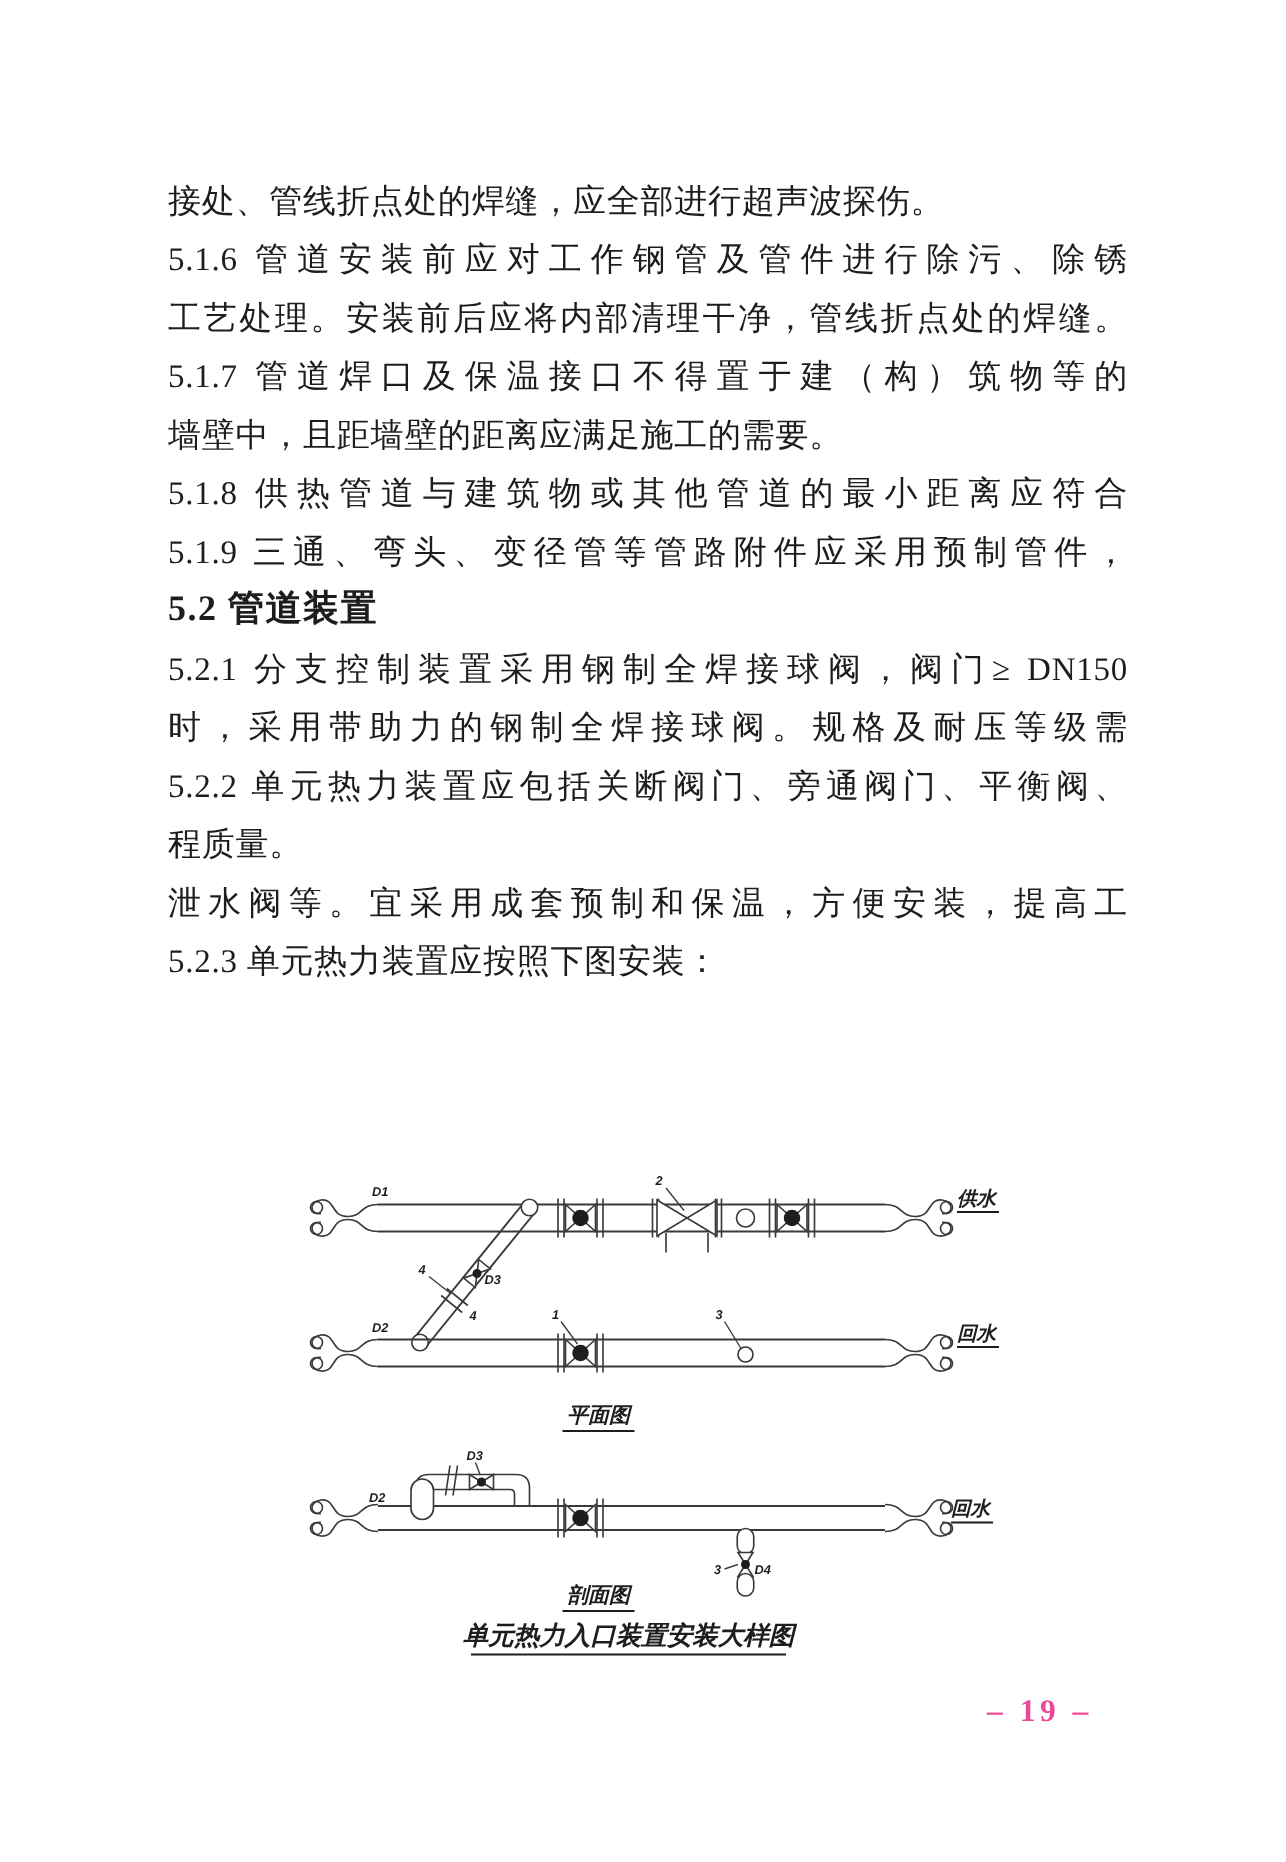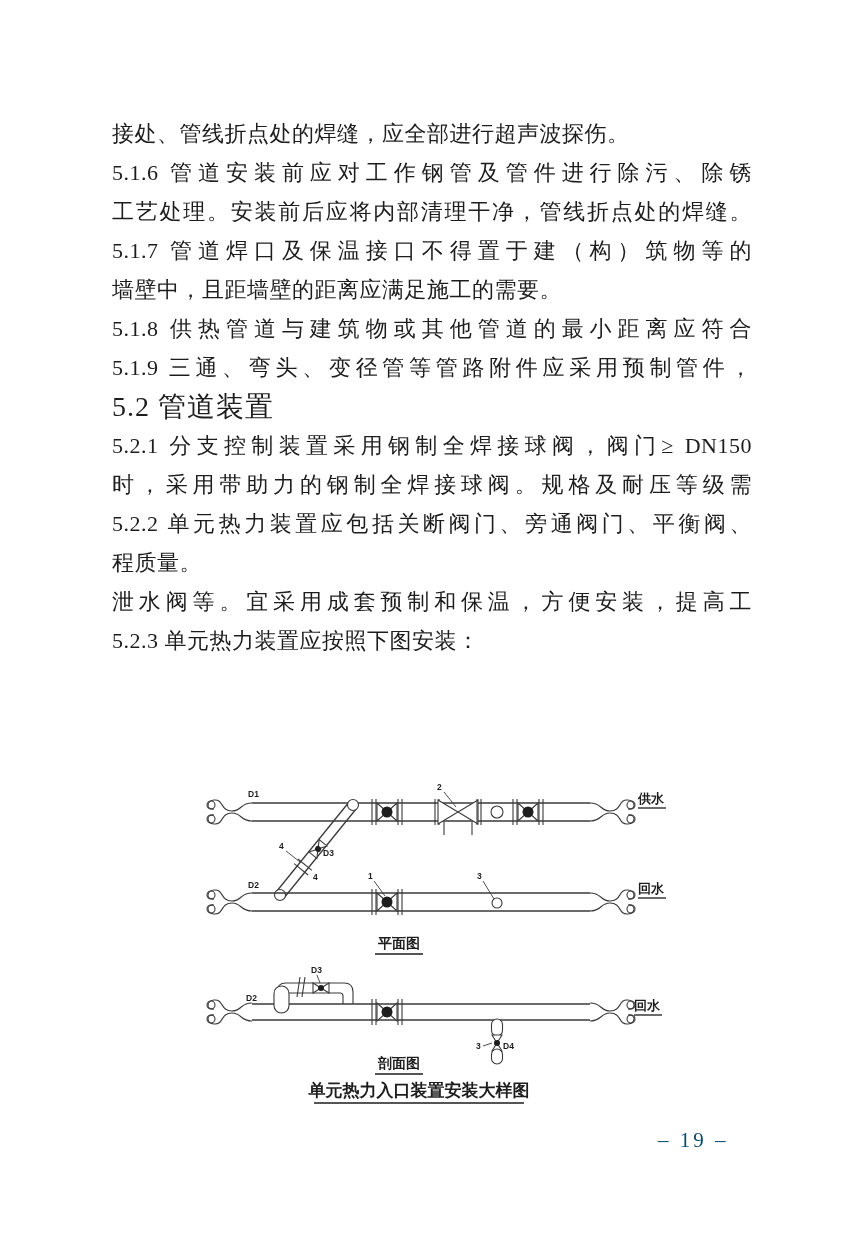--- a/index.html
+++ b/index.html
@@ -8,37 +8,37 @@
     font-family:"Liberation Serif","DejaVu Serif",serif;color:#1d1d1d;
     overflow:hidden;
   }
   .textblock{position:absolute;left:112px;top:114px;width:640px;}
   .ln{
     font-size:22px;line-height:39px;height:39px;
     letter-spacing:0.5px;white-space:normal;
   }
   .ln.full{text-align:justify;text-align-last:justify;}
   .ln.end{text-align:left;}
-  .ln.heading{font-weight:normal;font-size:28px;letter-spacing:1px;}
-  .figure{position:absolute;left:190px;top:765px;width:580px;height:345px;}
+  .ln.heading{font-weight:bold;font-size:24px;letter-spacing:1px;}
+  .figure{position:absolute;left:190px;top:765px;width:580px;height:345px;font-style:italic;}
   svg{display:block;}
   svg .pipe{stroke:#3a3a3a;stroke-width:1.3;fill:none;}
   svg .det{stroke:#3a3a3a;stroke-width:1.1;fill:none;}
   svg .detw{stroke:#3a3a3a;stroke-width:1.1;fill:#ffffff;}
   svg .fillb{fill:#1d1d1d;stroke:none;}
   svg .lead{stroke:#3a3a3a;stroke-width:0.9;fill:none;}
   svg text{fill:#1d1d1d;font-family:"Liberation Sans","DejaVu Sans",sans-serif;}
   svg .lbl-s{font-size:8.5px;font-weight:bold;}
   svg .lbl-m{font-size:13px;font-weight:bold;}
   svg .cap{font-size:14px;font-weight:bold;}
   svg .ttl{font-size:17px;font-weight:bold;}
   svg .ul{stroke:#1d1d1d;stroke-width:1.3;}
   .pagenum{
     position:absolute;left:658px;top:1128px;width:110px;
-    font-size:21px;letter-spacing:3px;color:#0c4a6e;
+    font-size:21px;letter-spacing:3px;color:#ec4899;font-weight:bold;
   }
 </style>
 </head>
 <body>
 
 <div class="textblock">
   <div class="ln end">接处、管线折点处的焊缝，应全部进行超声波探伤。</div>
   <div class="ln full">5.1.6 管道安装前应对工作钢管及管件进行除污、除锈</div>
   <div class="ln full">工艺处理。安装前后应将内部清理干净，管线折点处的焊缝。</div>
   <div class="ln full">5.1.7 管道焊口及保温接口不得置于建（构）筑物等的</div>

